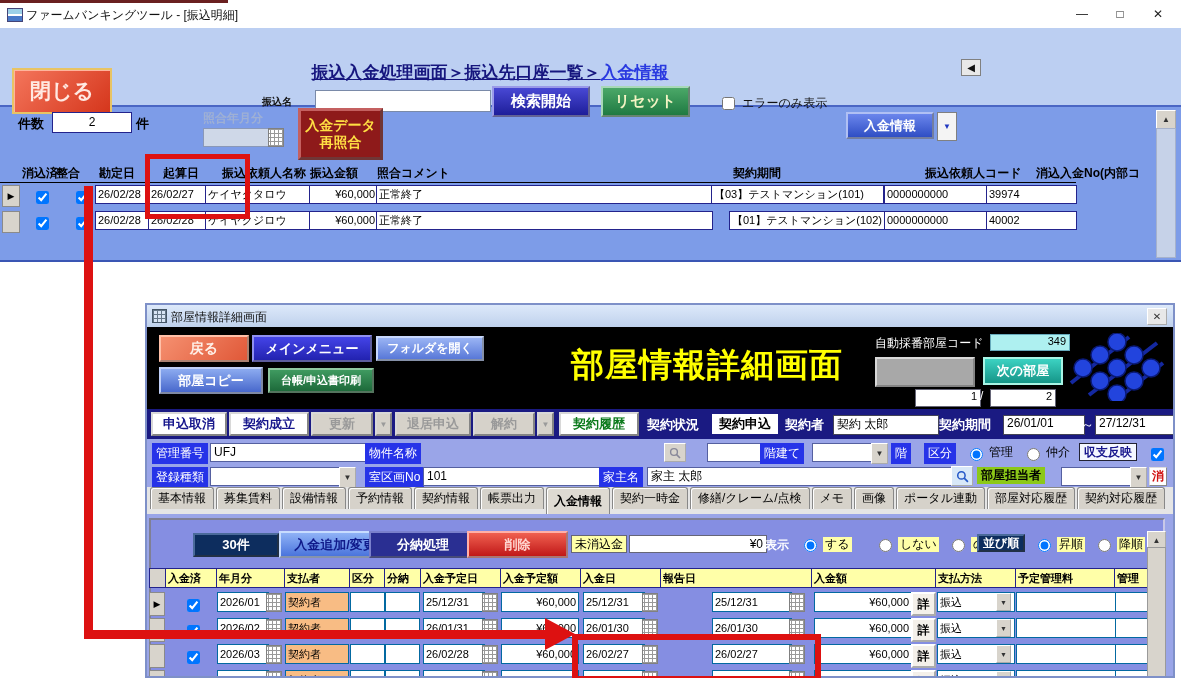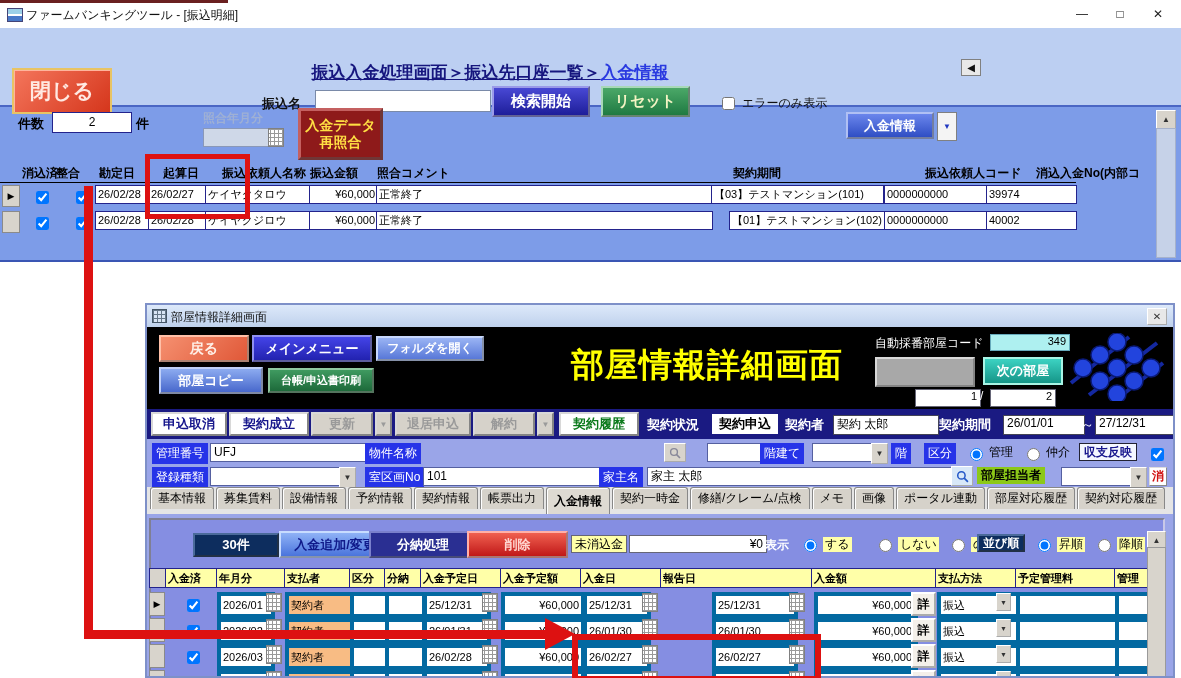--- a/index.html
+++ b/index.html
@@ -13,21 +13,21 @@
   #bank-titlebar{position:absolute;left:0;top:0;width:1181px;height:28px;background:#fff;border-bottom:1px solid #c9c9c9}
   #bank-titlebar .ttl{position:absolute;left:26px;top:7px;font-size:12px;color:#111}
   .winbtn{position:absolute;top:3px;width:34px;height:22px;display:flex;align-items:center;justify-content:center;font-size:12px;color:#222;background:#fff}
   #bank-header{position:absolute;left:0;top:28px;width:1181px;height:77px;background:#bccff2;border-bottom:2px solid #4a66c4}
   .crumb{position:absolute;left:0;top:33px;width:980px;text-align:center;font-size:17px;font-weight:bold}
   .crumb .pfx{color:#16167e;text-decoration:underline}
   .crumb .cur{color:#2a3ae0;text-decoration:underline}
   #close-btn{left:12px;top:40px;width:100px;height:46px;background:linear-gradient(135deg,#f4765c,#d5361c);
      border:2px solid #e8c464;box-shadow:inset 1px 1px 0 #ffb49c;color:#ffe9e2;font-size:21px;font-weight:bold}
   #back-arrow{left:961px;top:31px;width:20px;height:17px;background:#e8e8e8;border:1px solid #808080;font-size:10px;color:#111}
-  .srch-lbl{position:absolute;left:262px;top:67px;font-size:13px;font-weight:bold;color:#111}
+  .srch-lbl{position:absolute;left:262px;top:67px;font-size:10px;font-weight:bold;color:#111}
   #furikomi-input{position:absolute;left:315px;top:62px;width:168px;height:20px;border:1px solid #7a8aa8;background:#fff;font-size:12px;padding:0 3px}
   #search-btn{left:492px;top:58px;width:98px;height:31px;background:linear-gradient(180deg,#4848d4,#1e1e9a);
      border:2px outset #9a9ae8;border-left:4px solid #8888eo;color:#fff;font-size:15px;font-weight:bold}
   #reset-btn{left:601px;top:58px;width:89px;height:31px;background:linear-gradient(180deg,#4ba868,#1f7a42);
      border:2px outset #a8d8b8;color:#f4f4c4;font-size:15px;font-weight:bold}
   .errbox{position:absolute;left:718px;top:66px;display:flex;align-items:center;gap:4px;font-size:12px;color:#111}
 
   .blk-lbl{position:absolute;font-size:13px;font-weight:bold;color:#000}
   #kensu-field{left:52px;top:112px;width:74px;height:19px;text-align:center;line-height:19px}
   .gray-lbl{position:absolute;left:203px;top:110px;font-size:12px;font-weight:bold;color:#9fb0d4}
@@ -124,21 +124,21 @@
         display:flex;align-items:center;justify-content:center}
   .lbly{position:absolute;background:#ffffa8;color:#000;font-size:12px;line-height:16px;padding:0 3px;border:1px solid #667}
   #mikomi-fld{left:482px;top:230px;width:130px;height:16px;text-align:right}
   .wlbl{position:absolute;color:#fff;font-size:12px;font-weight:bold}
   .ylab{background:#ffffa8;padding:0 2px;line-height:15px}
   #sort-lbl{position:absolute;left:830px;top:229px;background:#0d2d5e;border:2px outset #4a6a9a;color:#fff;
         font-size:12px;font-weight:bold;line-height:14px;padding:0 4px}
 
   .hdrY{position:absolute;background:#ffffa8;border:1px solid #23238c;font-weight:bold;font-size:11px;
         line-height:18px;height:18px;padding:0 2px;white-space:nowrap;overflow:hidden;color:#000}
-  .pfld{position:absolute;background:#fff;border:4px solid #0369a1;font-size:11px;line-height:18px;height:18px;
+  .pfld{position:absolute;background:#fff;border:1px solid #0369a1;font-size:11px;line-height:18px;height:18px;
         padding:0 2px;white-space:nowrap;overflow:hidden;color:#000}
   .pfld.r{text-align:right}
   .pfld.org{background:#f8bc84}
   .combo-arrow{position:absolute;right:1px;top:1px;width:13px;height:16px;background:#d8d4cc;border:1px outset #fff;
         font-size:7px;display:flex;align-items:center;justify-content:center;color:#333}
   .det-btn{position:absolute;width:21px;height:20px;background:#f4f0ea;border:2px outset #fff;font-size:12px;
         font-weight:bold;color:#000;display:flex;align-items:center;justify-content:center}
 
   
   .anno{position:absolute;z-index:99;pointer-events:none}

